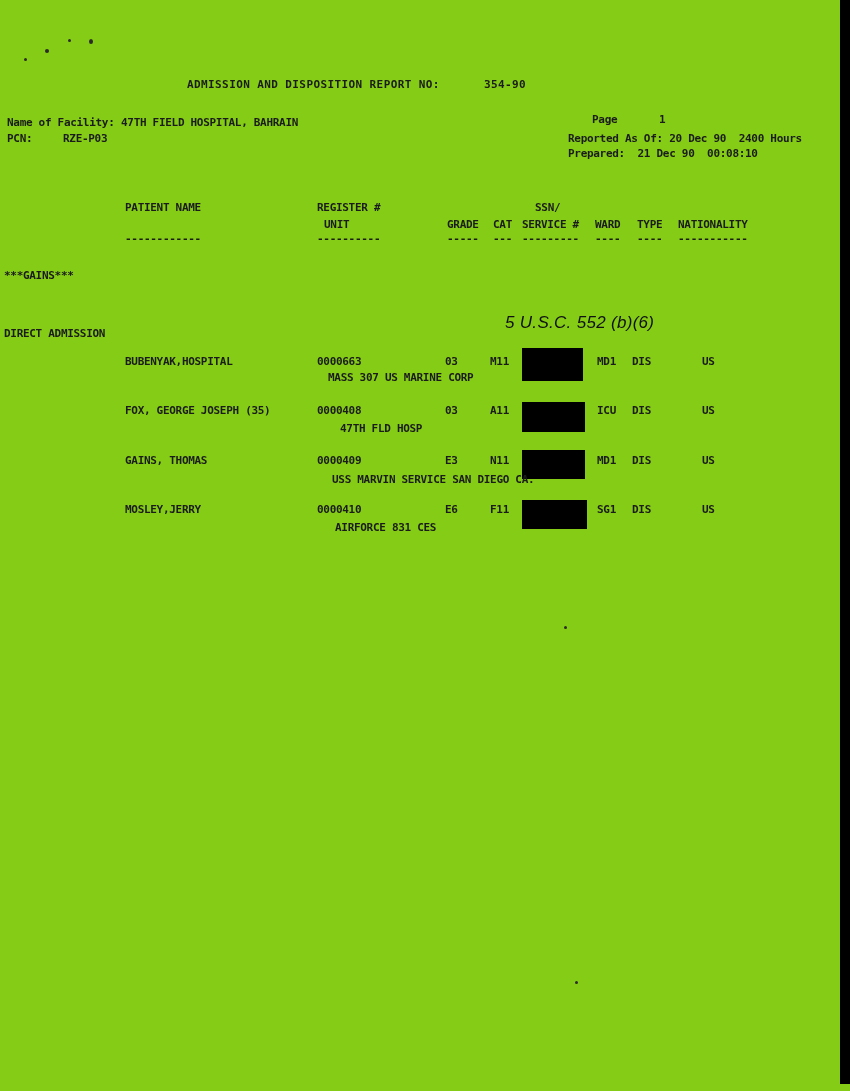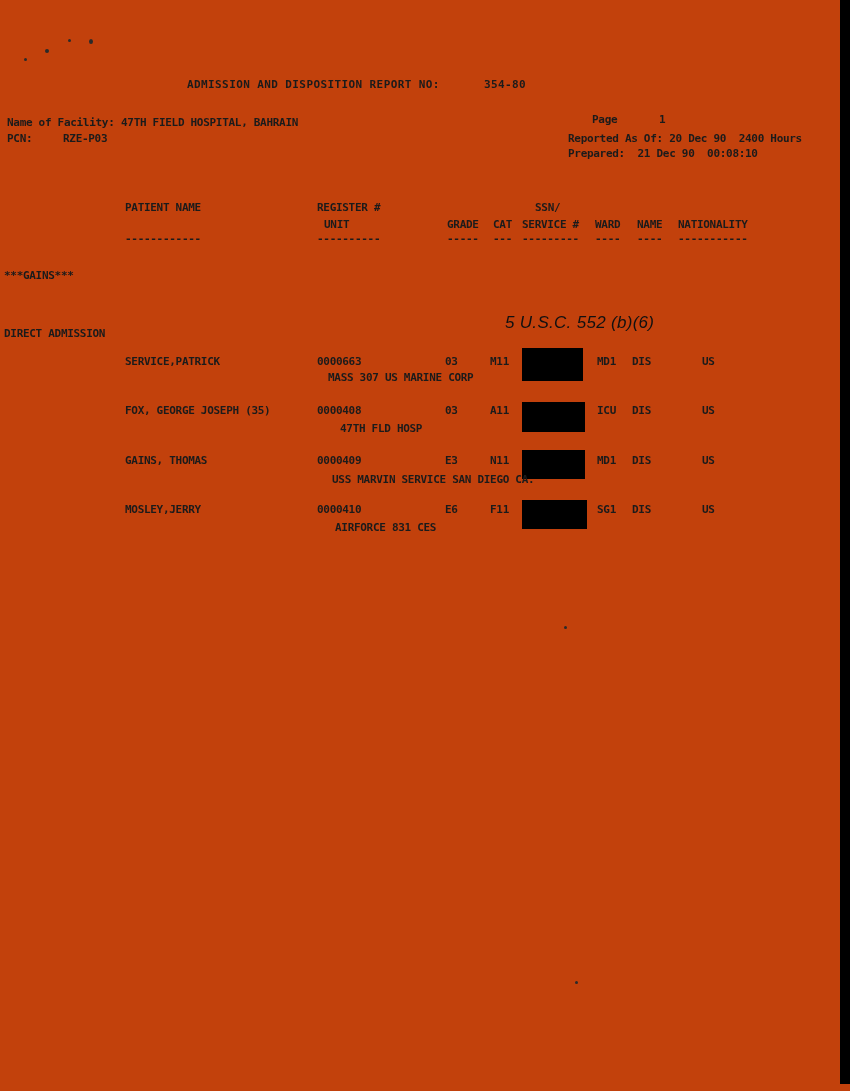--- a/index.html
+++ b/index.html
@@ -1,17 +1,17 @@
 <!DOCTYPE html>
 <html><head>
 <meta charset="utf-8">
 <style>
   html,body { margin:0; padding:0; background:#ffffff; }
   .page {
-    position:relative; width:850px; height:1091px; background:#c2410c;
+    position:relative; width:850px; height:1091px; background:#84cc16;
     font-family:"DejaVu Sans Mono", monospace; font-weight:700; color:#1b1b1b;
     overflow:hidden;
   }
   .t {
     position:absolute; font-size:11px; line-height:11px;
     letter-spacing:-0.3px; white-space:pre;
   }
   .title { letter-spacing:0.4px; }
   .stamp {
     position:absolute; font-family:"Liberation Sans", sans-serif;
@@ -30,58 +30,58 @@
   <div class="binding-strip" style="left:840px; top:0; width:10px; height:1084px;"></div>
 
   <div class="speck" style="left:68px; top:39px; width:3px; height:3px;"></div>
   <div class="speck" style="left:89px; top:39px; width:4px; height:5px;"></div>
   <div class="speck" style="left:45px; top:49px; width:4px; height:4px;"></div>
   <div class="speck" style="left:24px; top:58px; width:3px; height:3px;"></div>
   <div class="speck" style="left:564px; top:626px; width:3px; height:3px;"></div>
   <div class="speck" style="left:575px; top:981px; width:3px; height:3px;"></div>
 
   <span class="t title" style="left:187px; top:79px;">ADMISSION AND DISPOSITION REPORT NO:</span>
-  <span class="t title" style="left:484px; top:79px;">354-80</span>
+  <span class="t title" style="left:484px; top:79px;">354-90</span>
 
   <span class="t" style="left:7px; top:117px;">Name of Facility:</span>
   <span class="t" style="left:121px; top:117px;">47TH FIELD HOSPITAL, BAHRAIN</span>
   <span class="t" style="left:7px; top:133px;">PCN:</span>
   <span class="t" style="left:63px; top:133px;">RZE-P03</span>
 
   <span class="t" style="left:592px; top:114px;">Page</span>
   <span class="t" style="left:659px; top:114px;">1</span>
   <span class="t" style="left:568px; top:133px;">Reported As Of: 20 Dec 90  2400 Hours</span>
   <span class="t" style="left:568px; top:148px;">Prepared:  21 Dec 90  00:08:10</span>
 
   <span class="t" style="left:125px; top:202px;">PATIENT NAME</span>
   <span class="t" style="left:317px; top:202px;">REGISTER #</span>
   <span class="t" style="left:535px; top:202px;">SSN/</span>
 
   <span class="t" style="left:324px; top:219px;">UNIT</span>
   <span class="t" style="left:447px; top:219px;">GRADE</span>
   <span class="t" style="left:493px; top:219px;">CAT</span>
   <span class="t" style="left:522px; top:219px;">SERVICE #</span>
   <span class="t" style="left:595px; top:219px;">WARD</span>
-  <span class="t" style="left:637px; top:219px;">NAME</span>
+  <span class="t" style="left:637px; top:219px;">TYPE</span>
   <span class="t" style="left:678px; top:219px;">NATIONALITY</span>
 
   <span class="t" style="left:125px; top:233px;">------------</span>
   <span class="t" style="left:317px; top:233px;">----------</span>
   <span class="t" style="left:447px; top:233px;">-----</span>
   <span class="t" style="left:493px; top:233px;">---</span>
   <span class="t" style="left:522px; top:233px;">---------</span>
   <span class="t" style="left:595px; top:233px;">----</span>
   <span class="t" style="left:637px; top:233px;">----</span>
   <span class="t" style="left:678px; top:233px;">-----------</span>
 
   <span class="t" style="left:4px; top:270px;">***GAINS***</span>
   <span class="t" style="left:4px; top:328px;">DIRECT ADMISSION</span>
   <span class="stamp" style="left:505px; top:314px;">5 U.S.C. 552 (b)(6)</span>
 
-  <span class="t" style="left:125px; top:356px;">SERVICE,PATRICK</span>
+  <span class="t" style="left:125px; top:356px;">BUBENYAK,HOSPITAL</span>
   <span class="t" style="left:317px; top:356px;">0000663</span>
   <span class="t" style="left:445px; top:356px;">03</span>
   <span class="t" style="left:490px; top:356px;">M11</span>
   <div class="redact" style="left:522px; top:348px; width:61px; height:33px;"></div>
   <span class="t" style="left:597px; top:356px;">MD1</span>
   <span class="t" style="left:632px; top:356px;">DIS</span>
   <span class="t" style="left:702px; top:356px;">US</span>
   <span class="t" style="left:328px; top:372px;">MASS 307 US MARINE CORP</span>
 
   <span class="t" style="left:125px; top:405px;">FOX, GEORGE JOSEPH (35)</span>

